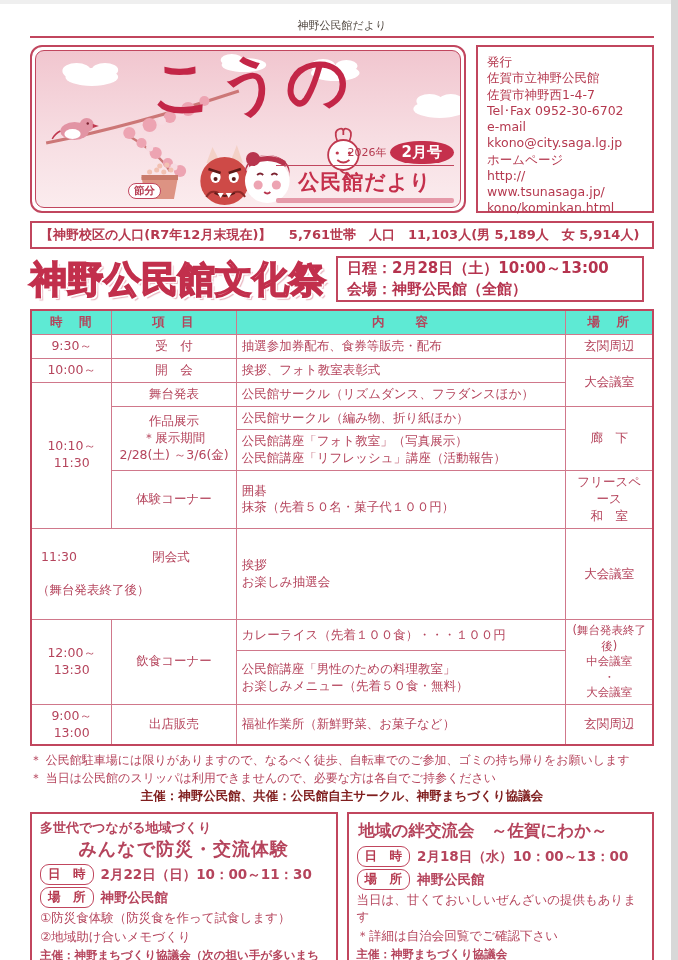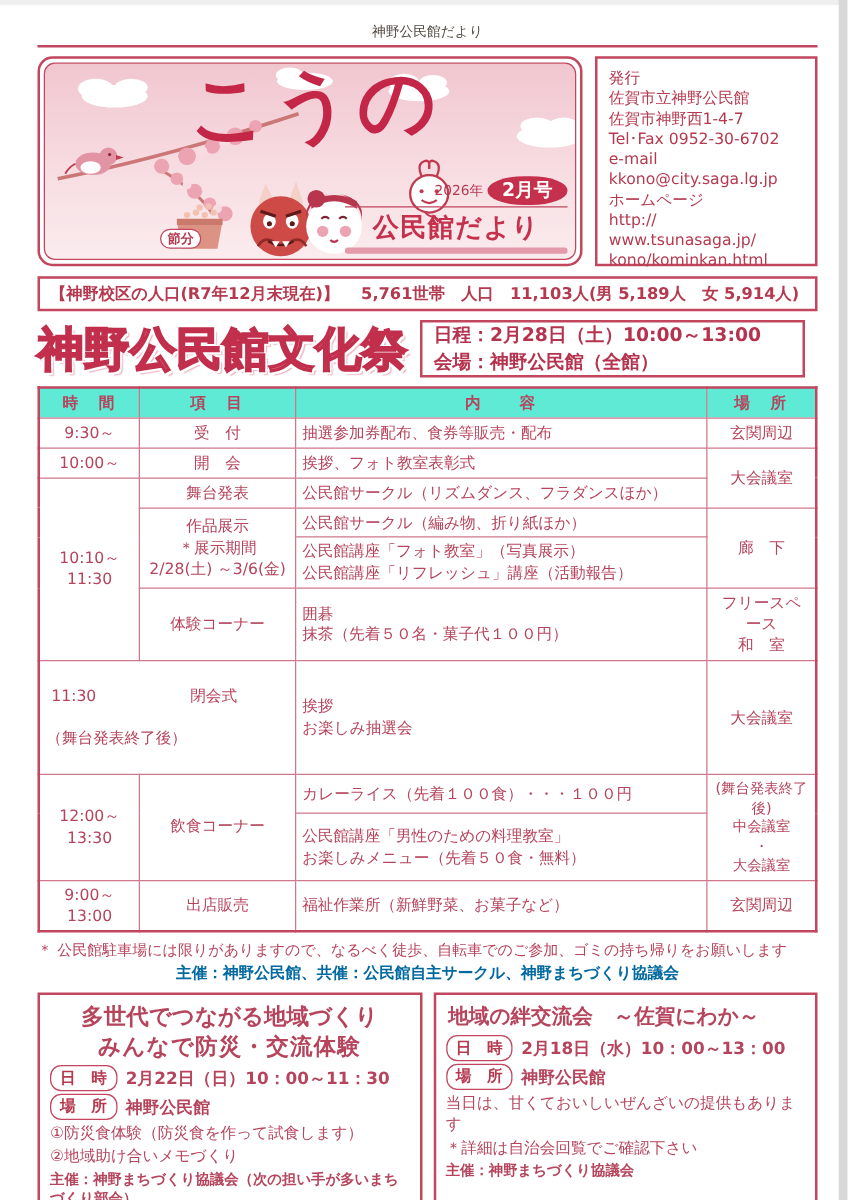--- a/index.html
+++ b/index.html
@@ -56,26 +56,26 @@
   table.sched th{background:#5eead4;font-weight:600;letter-spacing:2px;}
   td.ctr{text-align:center;}
   td.cont{text-align:left;padding-left:10px;}
   .closing1{display:flex;}
   .closing1 .t{flex:0 0 70px;text-align:left;padding-left:4px;}
   .closing1 .i{flex:1;text-align:center;}
   .smallnote{font-size:11.5px;}
 
   
   .notes{margin-top:5px;color:#b5445c;font-size:12px;line-height:1.5;}
-  .org-center{text-align:center;font-weight:700;font-size:12.5px;color:#0369a1;margin-top:1px;}
+  .org-center{text-align:center;font-weight:700;font-size:12.5px;color:#7f1d1d;margin-top:1px;}
 
   
   .eventsrow{display:flex;gap:9px;margin-top:7px;align-items:stretch;}
   .ebox{flex:1;border:2px solid #c1465e;box-sizing:border-box;padding:5px 8px 6px;color:#b5445c;}
-  .e-sub{text-align:center;font-weight:700;font-size:18px;}
+  .e-sub{text-align:left;font-weight:700;font-size:13px;}
   .e-title{text-align:center;font-weight:800;font-size:18px;letter-spacing:1px;margin-bottom:3px;}
   .e-title2{font-weight:800;font-size:16.5px;letter-spacing:0px;margin:1px 0 4px 2px;}
   .e-row{display:flex;align-items:center;gap:7px;margin:2px 0;}
   .pill{border:1.5px solid #c1465e;border-radius:9px;padding:0 7px;font-weight:700;font-size:12.5px;
         color:#b5394f;line-height:1.5;white-space:nowrap;}
   .e-val{font-weight:700;font-size:13.5px;}
   .e-line{font-size:12.5px;margin:2px 0;}
   .e-org{font-weight:700;font-size:11.5px;margin-top:2px;}
 </style>
 </head>
@@ -305,20 +305,21 @@
 13:00</td>
       <td class="ctr">出店販売</td>
       <td class="cont">福祉作業所（新鮮野菜、お菓子など）</td>
       <td class="ctr">玄関周辺</td>
     </tr>
   </tbody>
     </table>
 
   <div class="notes">
     <div>＊ 公民館駐車場には限りがありますので、なるべく徒歩、自転車でのご参加、ゴミの持ち帰りをお願いします</div>
+    <div>＊ 当日は公民館のスリッパは利用できませんので、必要な方は各自でご持参ください</div>
   </div>
   <div class="org-center">主催：神野公民館、共催：公民館自主サークル、神野まちづくり協議会</div>
 
   <div class="eventsrow">
     <div class="ebox">
       <div class="e-sub">多世代でつながる地域づくり</div>
       <div class="e-title">みんなで防災・交流体験</div>
       <div class="e-row">
         <span class="pill">日　時</span>
         <span class="e-val">2月22日（日）10：00～11：30</span>

